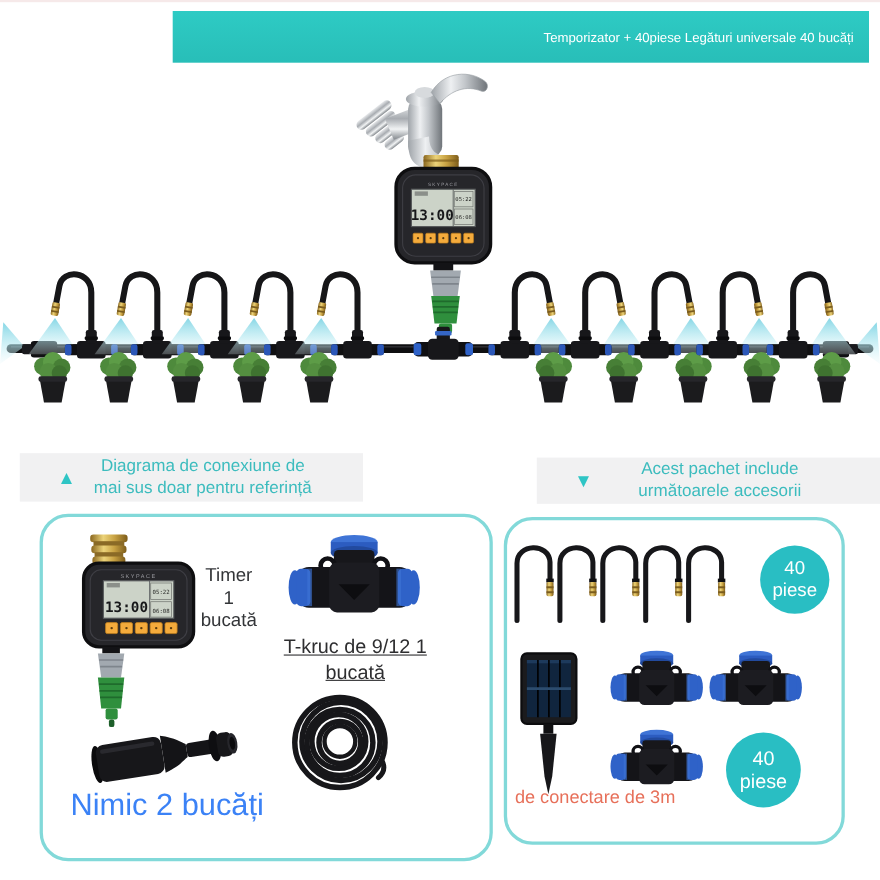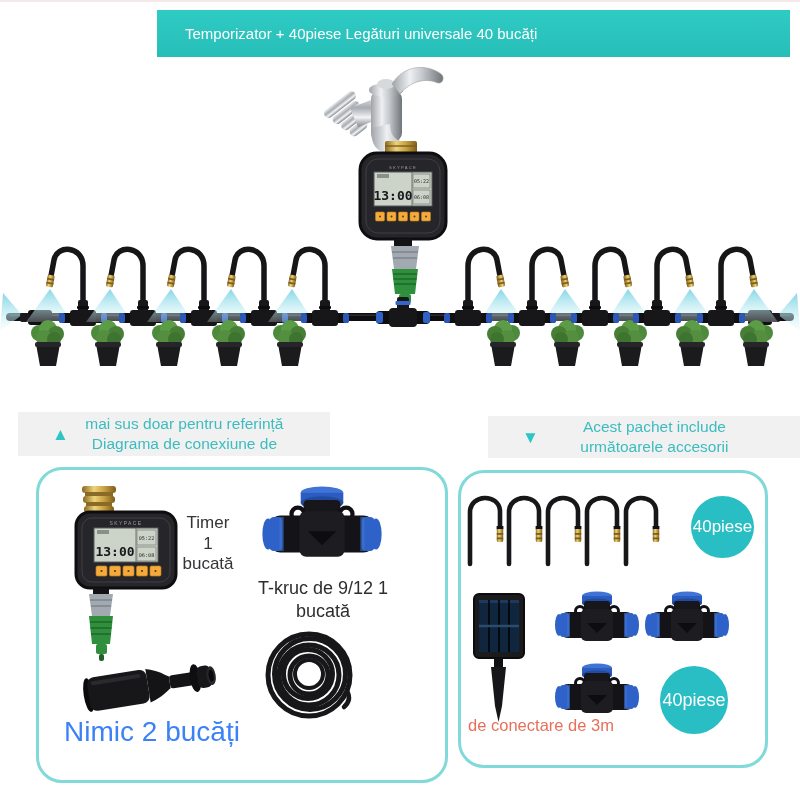--- a/index.html
+++ b/index.html
@@ -2,40 +2,40 @@
 <html><head>
 <meta charset="utf-8">
 <style>
   html,body{margin:0;padding:0;background:#fff;}
   .page{position:relative;width:800px;height:800px;overflow:hidden;background:#fff;
         font-family:"Liberation Sans",sans-serif;}
   .abs{position:absolute;}
   .top-edge{left:0;top:0;width:800px;height:2px;background:#f6e9e9;}
   .banner{left:157px;top:10px;width:633px;height:47px;
           background:linear-gradient(#2ecbc4,#28beb8);
-          color:#fff;font-size:15px;display:flex;align-items:center;
-          justify-content:flex-start;padding-right:14px;box-sizing:border-box;z-index:3;padding-left:28px;}
+          color:#fff;font-size:12px;display:flex;align-items:center;
+          justify-content:flex-end;padding-right:14px;box-sizing:border-box;z-index:3;}
   .scene{left:0;top:0;z-index:1;}
   .note{background:#f1f1f2;color:#3cbcbe;font-size:15.5px;line-height:1.32;
         display:flex;align-items:center;box-sizing:border-box;z-index:2;}
   .note-left{left:18px;top:412px;width:312px;height:44px;}
   .note-right{left:488px;top:416px;width:312px;height:42px;}
   .tri{font-size:17px;color:#2fc5c5;margin-left:34px;line-height:1;}
   .note-text{flex:1;text-align:center;padding-right:30px;}
   .panel{border:3px solid #82d9d9;border-radius:26px;background:#fff;box-sizing:border-box;z-index:1;}
   .panel-left{left:36px;top:467px;width:412px;height:316px;}
   .panel-right{left:458px;top:470px;width:310px;height:298px;}
   .panel-svg{z-index:2;}
   .lbl{z-index:3;color:#333538;}
   .timer-label{left:152px;top:513px;width:112px;font-size:17px;text-align:center;line-height:1.22;}
-  .tee-label{left:236px;top:577px;width:174px;font-size:18px;text-align:center;line-height:1.3;color:#2e2e30;}
+  .tee-label{left:236px;top:577px;width:174px;font-size:18px;text-align:center;line-height:1.3;color:#2e2e30;text-decoration:underline;}
   .plug-label{left:44px;top:716px;width:216px;font-size:28px;text-align:center;color:#3b82f6;}
   .hose-label{left:230px;top:716px;width:186px;font-size:15px;text-align:center;line-height:1.35;color:#2e2e30;}
   .solar-label{left:455px;top:715px;width:172px;font-size:16.5px;text-align:center;line-height:1.3;color:#e7705a;}
-  .badge{border-radius:50%;background:#29bec3;color:#fff;display:flex;flex-direction:row;
+  .badge{border-radius:50%;background:#29bec3;color:#fff;display:flex;flex-direction:column;
          align-items:center;justify-content:center;line-height:1.15;z-index:3;}
   .badge-top{left:691px;top:496px;width:63px;height:62px;font-size:17px;}
   .badge-bottom{left:660px;top:666px;width:68px;height:68px;font-size:18px;}
   .lcd-time{font-family:"DejaVu Sans Mono",monospace;font-weight:bold;}
   .lcd-small{font-family:"DejaVu Sans Mono",monospace;}
 </style>
 </head>
 <body>
 
 <div class="page">
@@ -193,22 +193,22 @@
       <rect x="-27" y="311" width="54" height="13" rx="4" fill="#0f0f12"></rect>
       <rect x="-27" y="312" width="7" height="11" rx="2" fill="#2f62c8"></rect>
       <rect x="20" y="312" width="7" height="11" rx="2" fill="#2f62c8"></rect>
       <rect x="-14" y="308" width="28" height="19" rx="4" fill="#17171a"></rect>
     </g>
   </svg>
 
   <div class="abs note note-left">
     <span class="tri">▲</span>
     <div class="note-text">
+      <div>Diagrama de conexiune de</div>
       <div>mai sus doar pentru referință</div>
-      <div>Diagrama de conexiune de</div>
     </div>
   </div>
   <div class="abs note note-right">
     <span class="tri">▼</span>
     <div class="note-text">
       <div>Acest pachet include</div>
       <div>următoarele accesorii</div>
     </div>
   </div>
 

